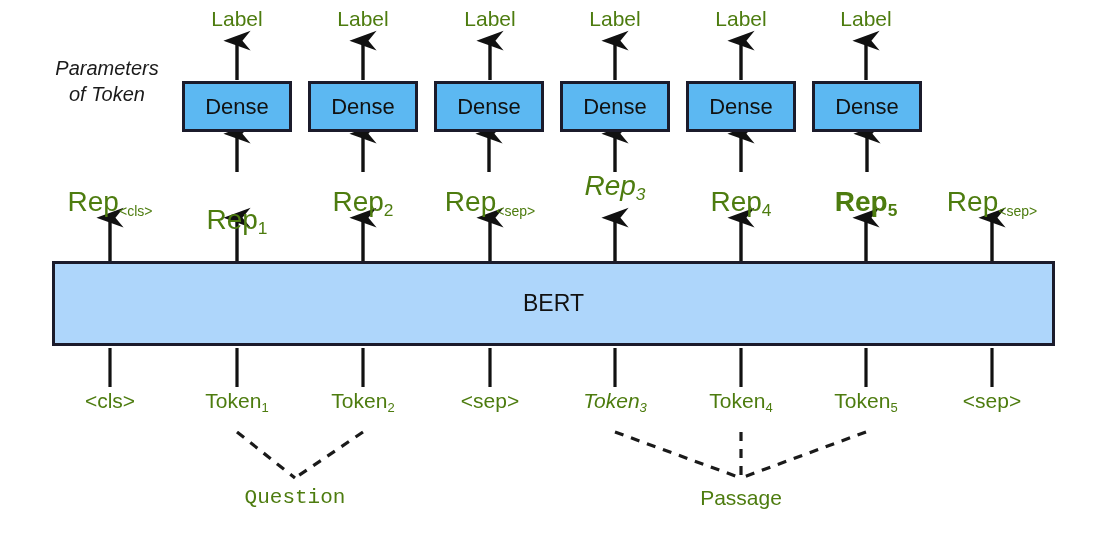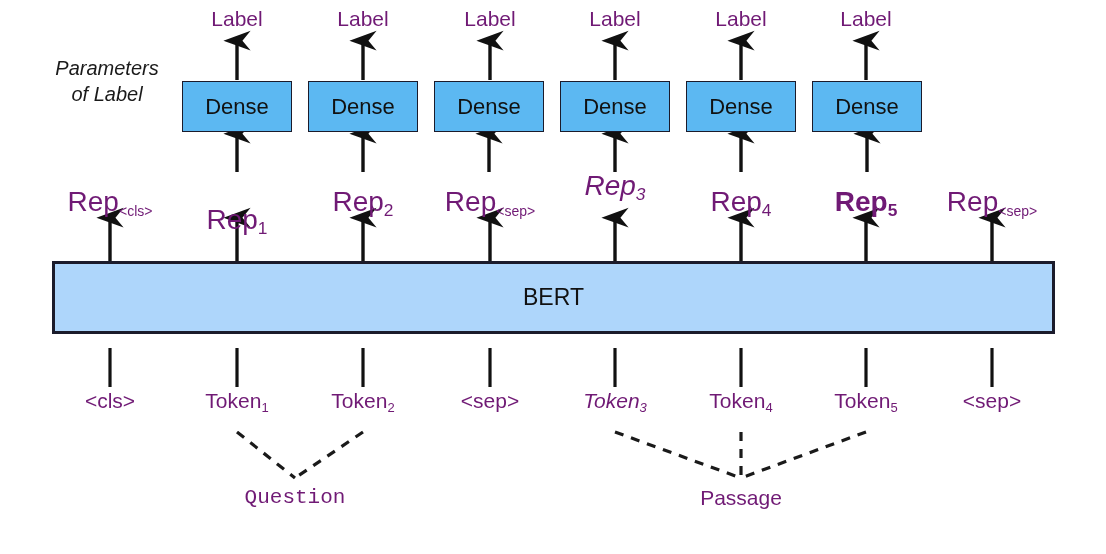--- a/index.html
+++ b/index.html
@@ -23,21 +23,21 @@
     position: absolute;
     left: 0;
     top: 0;
     width: 1106px;
     height: 554px;
   }
   .txt {
     position: absolute;
     white-space: nowrap;
     line-height: 1;
-    color: #701a75;
+    color: #4d7c0f;
   }
   .label-text {
     font-size: 21px;
     transform: translate(-50%, 0);
   }
   .rep-text {
     font-size: 28px;
     transform: translate(-50%, 0);
   }
   .token-text {
@@ -71,21 +71,21 @@
     font-size: 20px;
     line-height: 1.28;
     text-align: center;
     color: #1a1a1a;
     width: 150px;
   }
   .dense-box {
     position: absolute;
     box-sizing: border-box;
     background: #5cb8f2;
-    border: 1px solid #a21caf;
+    border: 3px solid #a21caf;
     display: flex;
     align-items: center;
     justify-content: center;
     color: #111111;
   }
   .bert-box {
     position: absolute;
     box-sizing: border-box;
     background: #aed6fb;
     border: 3px solid #1b1b2b;
@@ -146,21 +146,21 @@
         <line x1="237" y1="432" x2="295" y2="478"></line>
         <line x1="363" y1="432" x2="295" y2="478"></line>
         <line x1="615" y1="432" x2="741" y2="478"></line>
         <line x1="741" y1="432" x2="741" y2="478"></line>
         <line x1="866" y1="432" x2="741" y2="478"></line>
       </g>
   </svg>
 
   <div class="shared-note" id="shared-note" style="left:32px; top:56px;">
       <div>Parameters</div>
-      <div>of Label</div>
+      <div>of Token</div>
     </div>
 
   <div id="layer-labels">
       <div class="txt label-text" style="left: 237px; top: 8px;">Label</div>
       <div class="txt label-text" style="left: 363px; top: 8px;">Label</div>
       <div class="txt label-text" style="left: 490px; top: 8px;">Label</div>
       <div class="txt label-text" style="left: 615px; top: 8px;">Label</div>
       <div class="txt label-text" style="left: 741px; top: 8px;">Label</div>
       <div class="txt label-text" style="left: 866px; top: 8px;">Label</div>
     </div>
@@ -188,21 +188,21 @@
       <div class="txt rep-text" style="left: 110px; top: 188px;">Rep<sub class="tiny">&lt;cls&gt;</sub></div>
       <div class="txt rep-text" style="left: 237px; top: 188px; margin-top: 18px;">Rep<sub class="">1</sub></div>
       <div class="txt rep-text" style="left: 363px; top: 188px;">Rep<sub class="">2</sub></div>
       <div class="txt rep-text" style="left: 490px; top: 188px;">Rep<sub class="tiny">&lt;sep&gt;</sub></div>
       <div class="txt rep-text" style="left: 615px; top: 172px; font-style: italic;">Rep<sub class="">3</sub></div>
       <div class="txt rep-text" style="left: 741px; top: 188px;">Rep<sub class="">4</sub></div>
       <div class="txt rep-text" style="left: 866px; top: 188px; font-weight: bold;">Rep<sub class="">5</sub></div>
       <div class="txt rep-text" style="left: 992px; top: 188px;">Rep<sub class="tiny">&lt;sep&gt;</sub></div>
     </div>
   <div id="layer-bert">
-      <div class="bert-box" style="left: 52px; top: 261px; width: 1003px; height: 73px; background: rgb(174, 214, 251); border-color: rgb(27, 27, 43); text-align: right;">
+      <div class="bert-box" style="left: 52px; top: 261px; width: 1003px; height: 85px; background: rgb(174, 214, 251); border-color: rgb(27, 27, 43); text-align: right;">
         <span class="bert-text">BERT</span>
       </div>
     </div>
   <div id="layer-tokens">
       <div class="txt token-text" style="left: 110px; top: 390px;">&lt;cls&gt;</div>
       <div class="txt token-text" style="left: 237px; top: 390px;">Token<sub class="">1</sub></div>
       <div class="txt token-text" style="left: 363px; top: 390px;">Token<sub class="">2</sub></div>
       <div class="txt token-text" style="left: 490px; top: 390px;">&lt;sep&gt;</div>
       <div class="txt token-text" style="left: 615px; top: 390px; font-style: italic;">Token<sub class="">3</sub></div>
       <div class="txt token-text" style="left: 741px; top: 390px;">Token<sub class="">4</sub></div>

